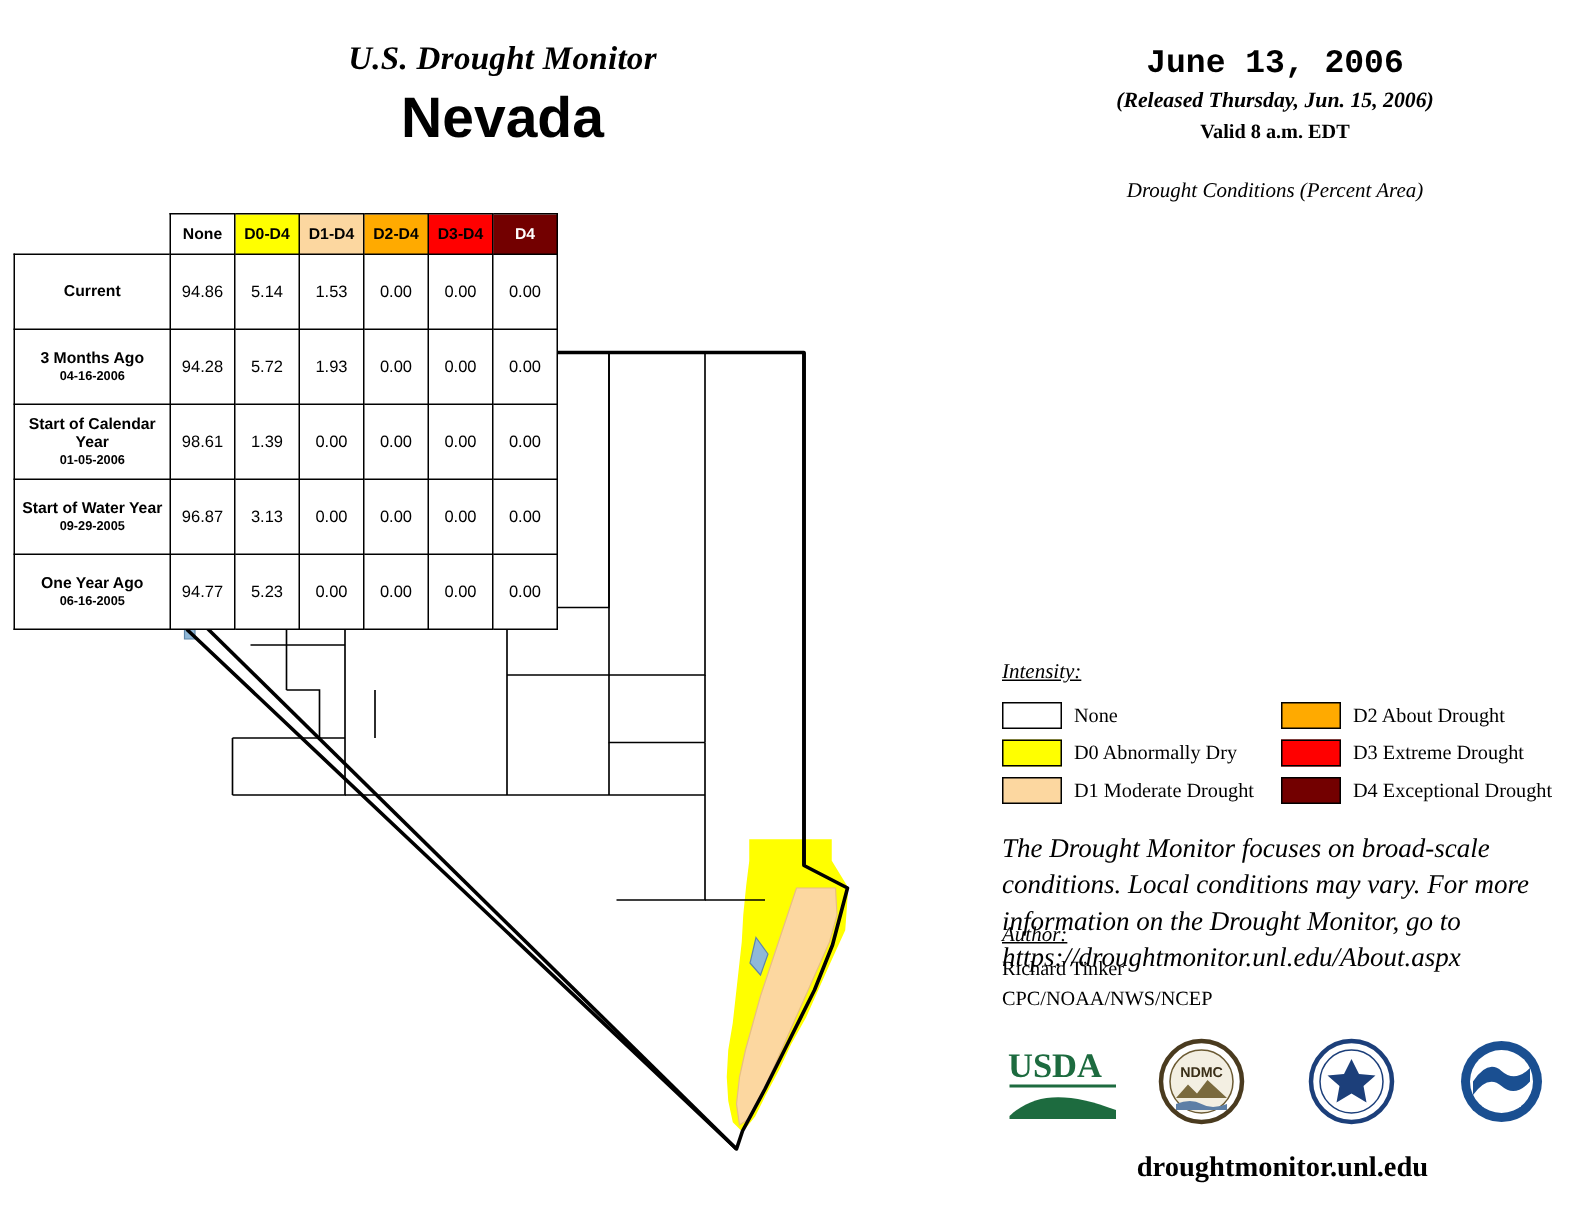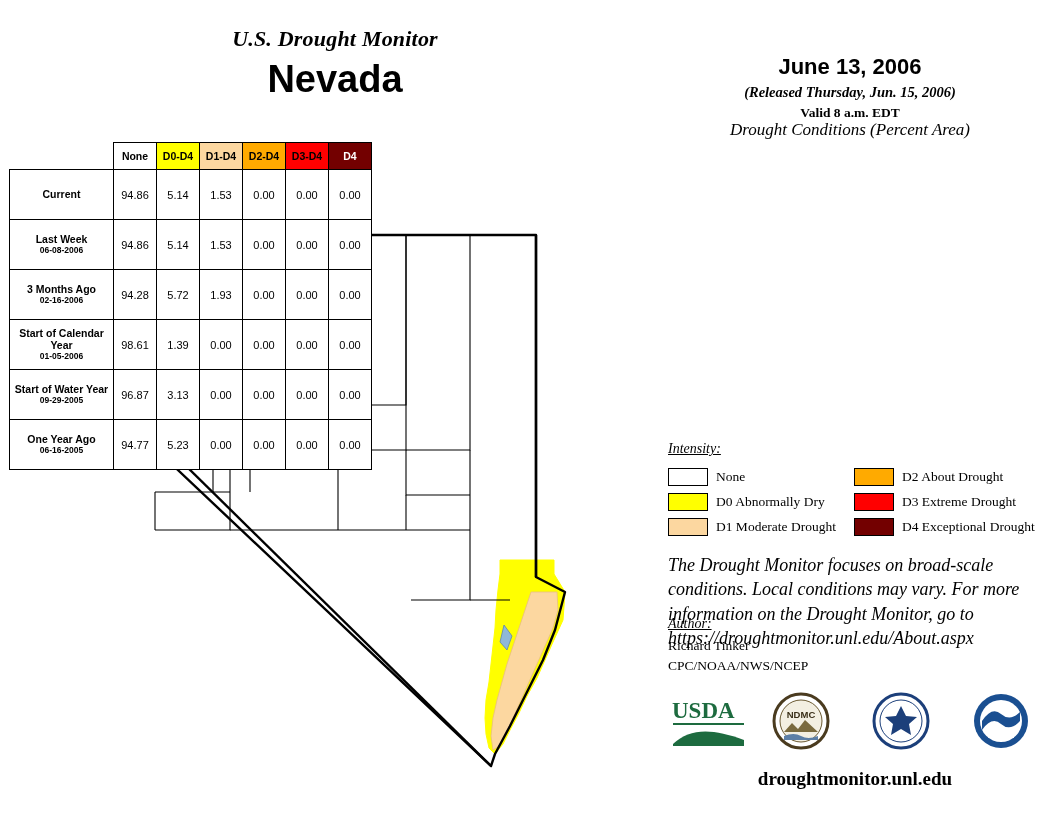--- a/index.html
+++ b/index.html
@@ -61,24 +61,23 @@
     height: 816px;
   }
   .date-block {
     position: absolute;
     left: 0;
     top: 30px;
     width: 380px;
     text-align: center;
   }
   .date-main {
-    font-family: Liberation Sans, sans-serif;
+    font-family: Liberation Mono, monospace;
     font-weight: bold;
     font-size: 22px;
-    margin-top: 24px;
   }
   .date-released {
     font-family: "Liberation Serif", serif;
     font-style: italic;
     font-weight: bold;
     font-size: 14.5px;
     margin-top: 4px;
   }
   .date-valid {
     font-family: "Liberation Serif", serif;
@@ -88,21 +87,21 @@
   }
 
   .table-caption {
     position: absolute;
     left: 0;
     top: 120px;
     width: 380px;
     text-align: center;
     font-family: "Liberation Serif", serif;
     font-style: italic;
-    font-size: 17px;
+    font-size: 14px;
   }
 
   table.dm {
     position: absolute;
     left: 9px;
     top: 142px;
     border-collapse: collapse;
     font-size: 11px;
     background: #ffffff;
   }
@@ -345,34 +344,22 @@
         </td>
         <td class="val">94.86</td>
         <td class="val">5.14</td>
         <td class="val">1.53</td>
         <td class="val">0.00</td>
         <td class="val">0.00</td>
         <td class="val">0.00</td>
       </tr>
       <tr>
         <td class="rowlabel">
-          <span>Last Week</span>
-          <span class="sub">06-08-2006</span>
-        </td>
-        <td class="val">94.86</td>
-        <td class="val">5.14</td>
-        <td class="val">1.53</td>
-        <td class="val">0.00</td>
-        <td class="val">0.00</td>
-        <td class="val">0.00</td>
-      </tr>
-      <tr>
-        <td class="rowlabel">
           <span>3 Months Ago</span>
-          <span class="sub">02-16-2006</span>
+          <span class="sub">04-16-2006</span>
         </td>
         <td class="val">94.28</td>
         <td class="val">5.72</td>
         <td class="val">1.93</td>
         <td class="val">0.00</td>
         <td class="val">0.00</td>
         <td class="val">0.00</td>
       </tr>
       <tr>
         <td class="rowlabel">

